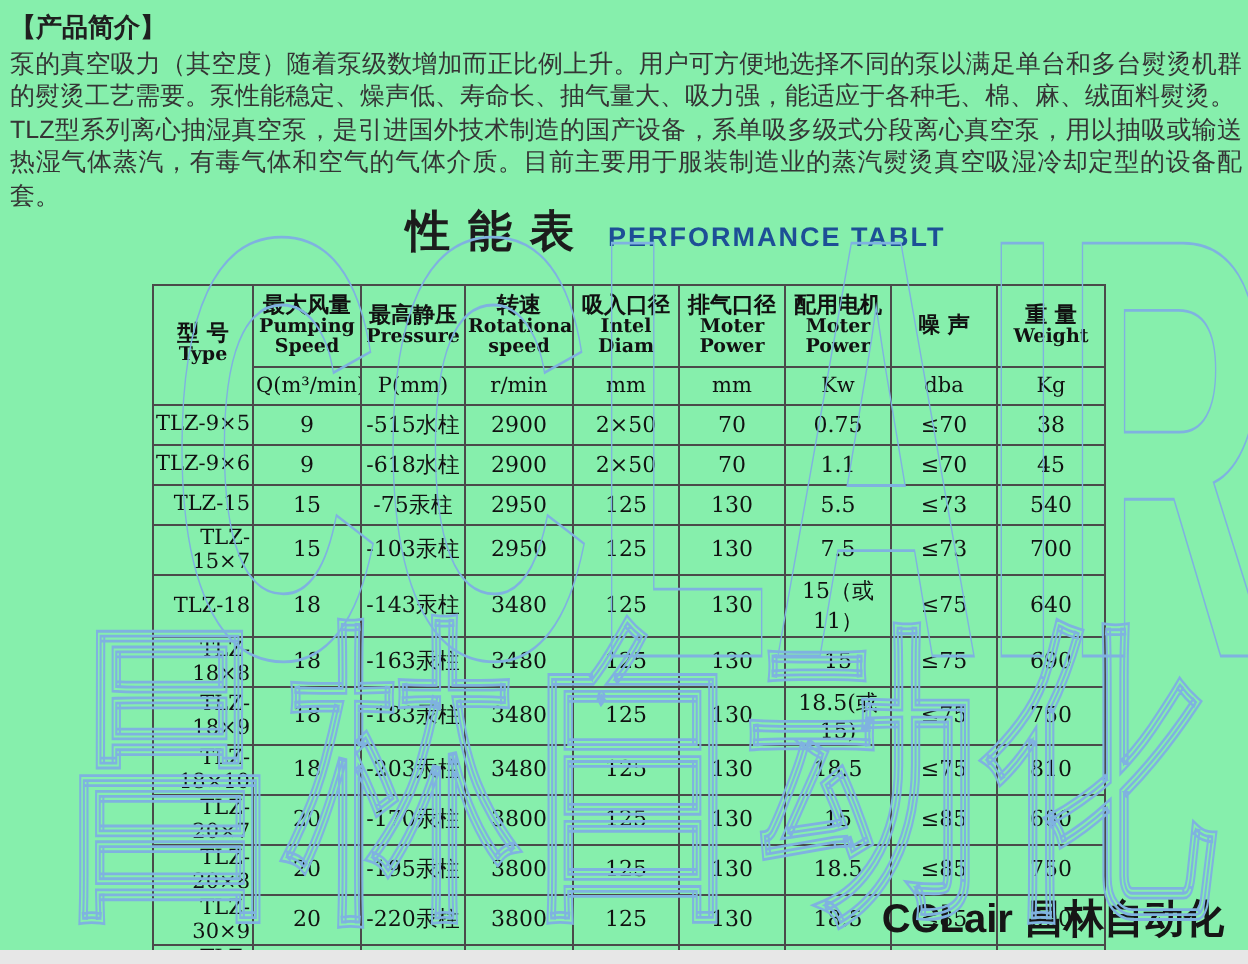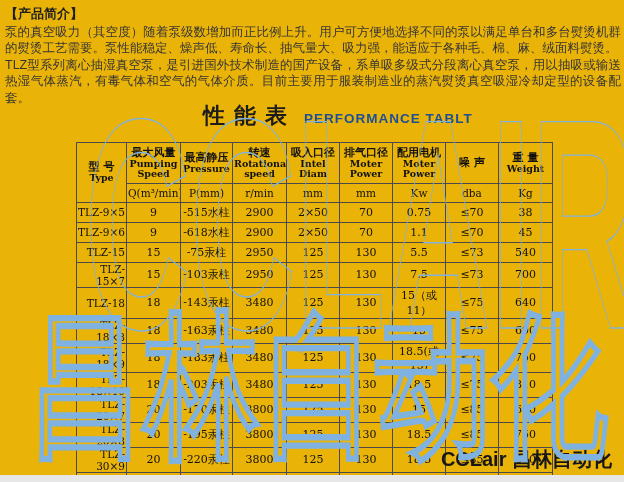--- a/index.html
+++ b/index.html
@@ -3,21 +3,21 @@
 <meta charset="utf-8">
 <style>
   * { margin: 0; padding: 0; box-sizing: border-box; }
   html, body { background: #ffffff; }
   body {
     width: 624px; height: 482px;
     font-family: "Liberation Sans", sans-serif;
     position: relative; overflow: hidden;
     color: #2e2e2e;
   }
-  .page { position: absolute; inset: 0; background: #eab308; }
+  .page { position: absolute; inset: 0; background: #86efac; }
 
   
   .intro {
     position: absolute; left: 5px; top: 6px; width: 616px;
     font-size: 12.5px; line-height: 16.5px; color: #353535;
     text-align: justify;
   }
   .intro-heading { font-weight: bold; color: #1f1f1f; font-size: 13px; margin-bottom: 1px; }
 
   

